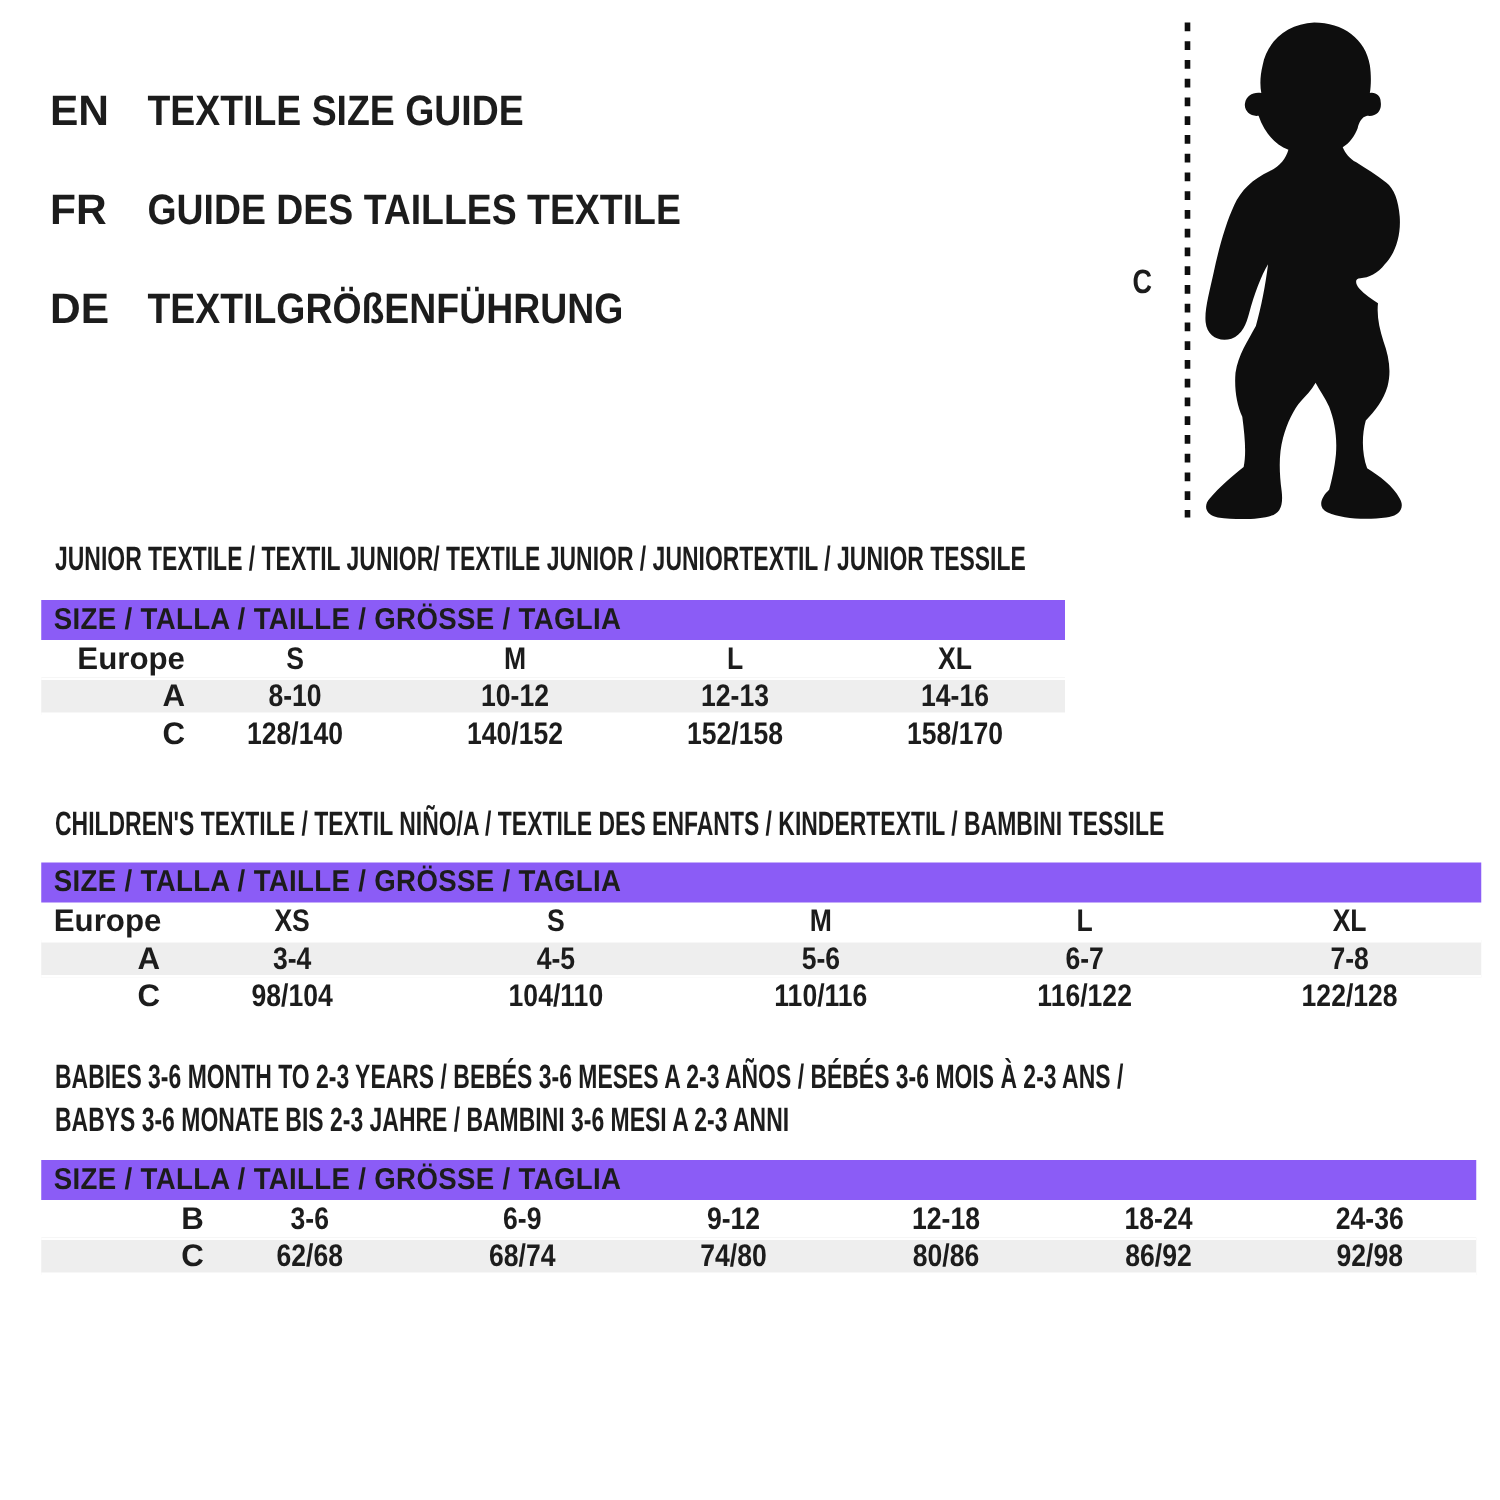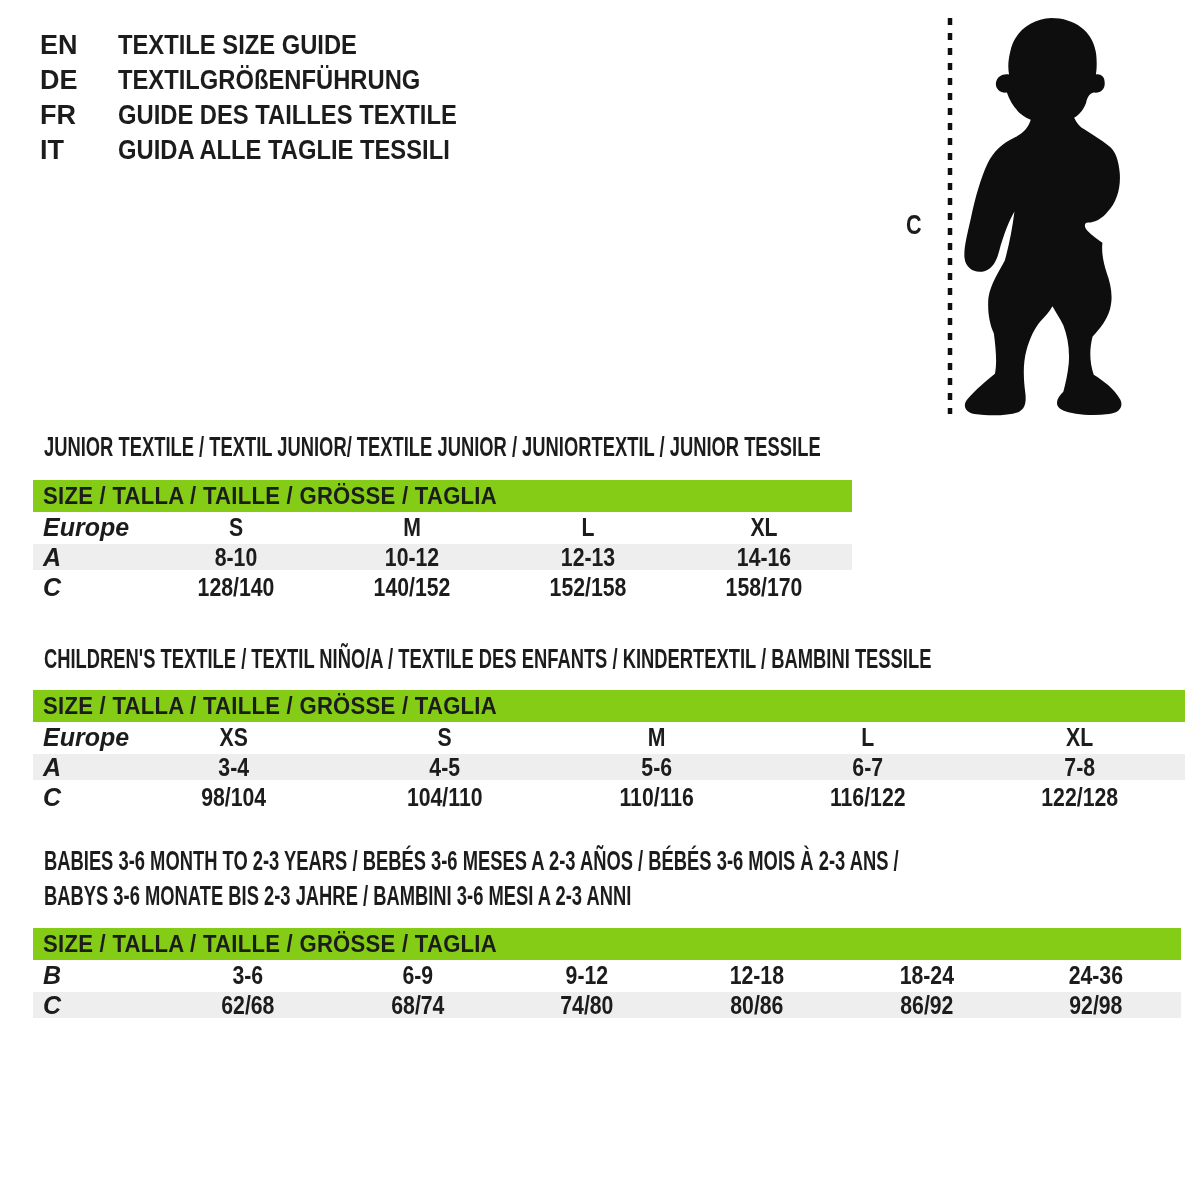--- a/index.html
+++ b/index.html
@@ -6,21 +6,21 @@
   body {
     width:1200px; height:1200px; background:#ffffff;
     font-family:"Liberation Sans", sans-serif;
     font-weight:bold; color:#1c1c1c;
     -webkit-font-smoothing:antialiased;
   }
   .sheet { position:relative; width:1200px; height:1200px; overflow:hidden; background:#ffffff; }
 
   
   .lang-list { position:absolute; left:40px; top:28px; }
-  .lang-row { display:flex; height:35px; line-height:35px; font-size:27px; white-space:nowrap; }
+  .lang-row { display:flex; height:35px; line-height:35px; font-size:34px; white-space:nowrap;margin-top:44px; }
   .lang-code { width:78px; flex:0 0 78px; }
   .lang-label { display:inline-block; transform:scaleX(0.88); transform-origin:0 50%; white-space:nowrap; }
 
   
   .dash-line { position:absolute; left:944px; top:14px; width:12px; height:404px; }
   .measure-c {
     position:absolute; left:906px; top:212px; width:36px;
     font-size:27px; line-height:27px; transform:scaleX(0.8); transform-origin:0 50%;
   }
   .baby-svg { position:absolute; left:958px; top:12px; width:190px; height:408px; }
@@ -35,63 +35,59 @@
   .t-babies   { top:844px; line-height:35px; height:70px; }
   .t-babies .title-line { display:block; }
 
   
   .size-table { position:absolute; }
   .tbl-junior   { left:33px; top:480px; width:819px;  }
   .tbl-children { left:33px; top:690px; width:1152px; }
   .tbl-babies   { left:33px; top:928px; width:1148px; }
 
   .size-bar {
-    height:32px; line-height:32px; background:#84cc16;
+    height:32px; line-height:32px; background:#8b5cf6;
     padding-left:10px; overflow:hidden; white-space:nowrap;
   }
   .size-bar span {
     display:inline-block; font-size:24px; letter-spacing:0.3px;
     transform:scaleX(0.92); transform-origin:0 50%; white-space:nowrap;
   }
 
   .trow { display:grid; height:30px; line-height:30px; font-size:25px; }
   .tbl-junior   .trow { grid-template-columns:115px repeat(4,1fr); }
   .tbl-children .trow { grid-template-columns:95px  repeat(5,1fr); }
   .tbl-babies   .trow { grid-template-columns:130px repeat(6,1fr); }
   .trow.alt { background:#eeeeee; box-shadow: inset 0 2px 0 #ffffff, inset 0 -2px 0 #ffffff; }
-  .lbl { padding-left:10px; text-align:left;font-style:italic; }
+  .lbl { padding-left:10px; text-align:right; }
   .val { text-align:center; transform:scaleX(0.85); }
 
   
   .legend { position:absolute; left:40px; top:1066px; font-size:27px; line-height:35px; }
   .legend-line { display:block; white-space:nowrap; transform:scaleX(0.64); transform-origin:0 50%; }
 
   svg .ink { fill:#0e0e0e; }
 </style>
 </head>
 <body>
 
 <div class="sheet">
 
   <div class="lang-list">
     <div class="lang-row">
       <span class="lang-code">EN</span>
       <span class="lang-label">TEXTILE SIZE GUIDE</span>
     </div>
     <div class="lang-row">
+      <span class="lang-code">FR</span>
+      <span class="lang-label">GUIDE DES TAILLES TEXTILE</span>
+    </div>
+    <div class="lang-row">
       <span class="lang-code">DE</span>
       <span class="lang-label">TEXTILGRÖßENFÜHRUNG</span>
-    </div>
-    <div class="lang-row">
-      <span class="lang-code">FR</span>
-      <span class="lang-label">GUIDE DES TAILLES TEXTILE</span>
-    </div>
-    <div class="lang-row">
-      <span class="lang-code">IT</span>
-      <span class="lang-label">GUIDA ALLE TAGLIE TESSILI</span>
     </div>
   </div>
 
   <div class="measure-c">C</div>
   <svg class="dash-line" viewBox="0 0 12 404">
     <line x1="6" y1="4" x2="6" y2="400" stroke="#0e0e0e" stroke-width="4.5" stroke-dasharray="7 8"></line>
   </svg>
   <svg class="baby-svg" viewBox="0 0 175 405" preserveAspectRatio="none">
     <path class="ink" d="M86,6
       C66,7 51,21 48,40 C46,49 46,56 47,62

